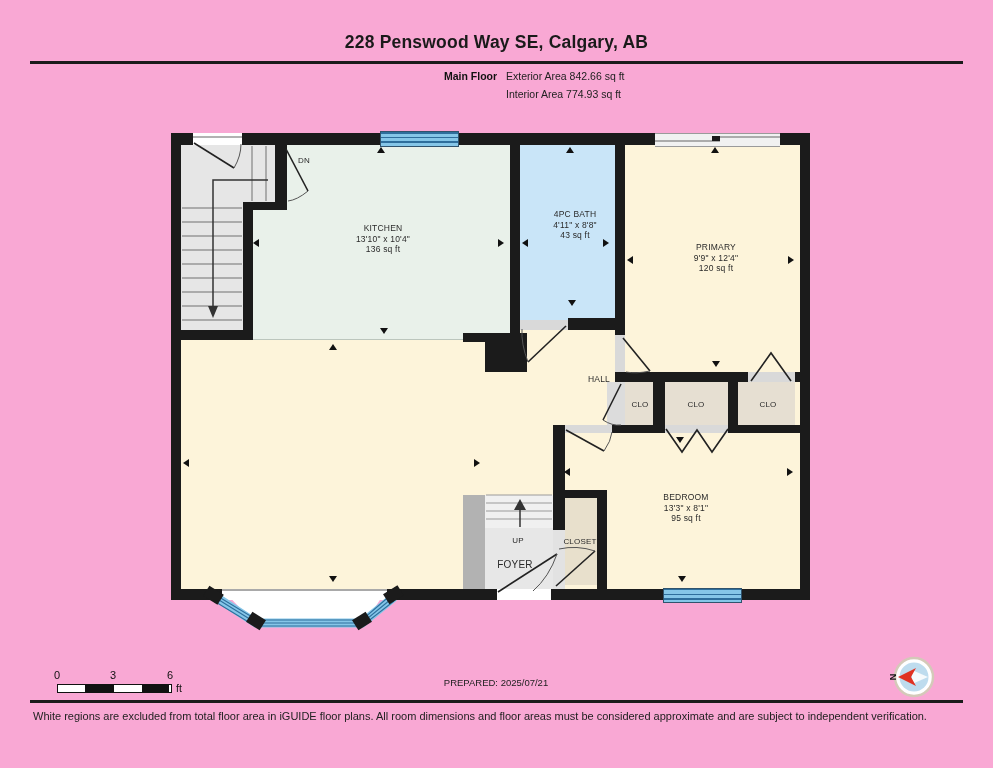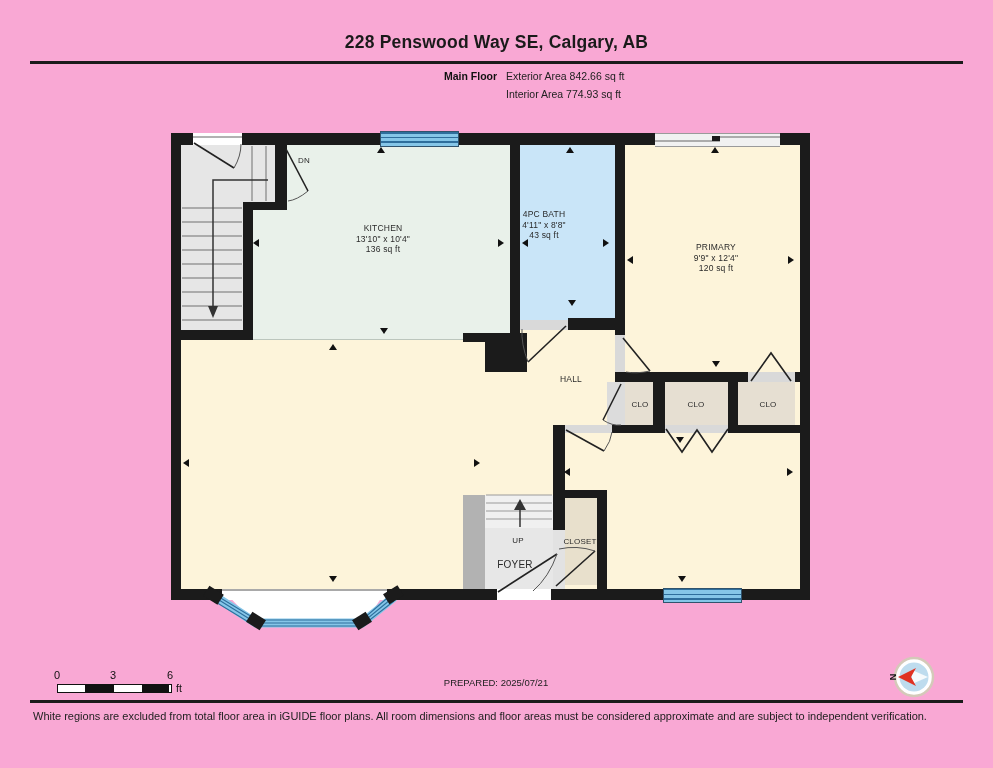--- a/index.html
+++ b/index.html
@@ -98,31 +98,36 @@
 
   <div class="win-blue" style="left:380px;top:131px;width:77px;height:14px;"></div>
   <div class="win-blue" style="left:663px;top:588px;width:77px;height:13px;"></div>
   <div class="win-slide" style="left:655px;top:133px;width:125px;height:12px;"></div>
 
   <div class="rlabel" style="left:313px;top:223px;width:140px;">
     <div class="rname">KITCHEN</div>
     <div>13'10" x 10'4"</div>
     <div>136 sq ft</div>
   </div>
-  <div class="rlabel" style="left:474px;top:209px;width:140px;">
+  <div class="rlabel" style="left:505px;top:209px;width:140px;">
     <div class="rname">4PC BATH</div>
     <div>4'11" x 8'8"</div>
     <div>43 sq ft</div>
   </div>
   <div class="rlabel" style="left:646px;top:242px;width:140px;">
     <div class="rname">PRIMARY</div>
     <div>9'9" x 12'4"</div>
     <div>120 sq ft</div>
   </div>
-  <div class="rlabel" style="left:536px;top:374px;width:70px;">HALL</div>
+  <div class="rlabel" style="left:616px;top:492px;width:140px;">
+    <div class="rname">BEDROOM</div>
+    <div>13'3" x 8'1"</div>
+    <div>95 sq ft</div>
+  </div>
+  <div class="rlabel" style="left:564px;top:374px;width:70px;">HALL</div>
   <div class="rlabel" style="left:620px;top:400px;width:40px;font-size:8px;">CLO</div>
   <div class="rlabel" style="left:676px;top:400px;width:40px;font-size:8px;">CLO</div>
   <div class="rlabel" style="left:748px;top:400px;width:40px;font-size:8px;">CLO</div>
   <div class="rlabel" style="left:550px;top:537px;width:60px;font-size:8px;">CLOSET</div>
   <div class="rlabel" style="left:498px;top:536px;width:40px;font-size:8px;">UP</div>
   <div class="rlabel" style="left:485px;top:560px;width:60px;font-size:10px;">FOYER</div>
   <div class="rlabel" style="left:289px;top:156px;width:30px;font-size:8px;">DN</div>
 
   <div class="arw up" style="left:377px;top:147px;"></div>
   <div class="arw up" style="left:566px;top:147px;"></div>

